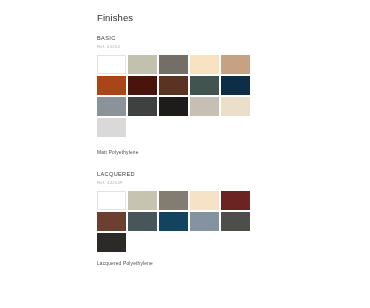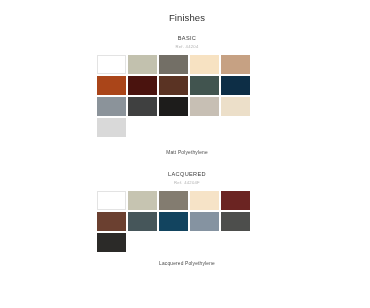--- a/index.html
+++ b/index.html
@@ -15,21 +15,20 @@
     font-family: "Liberation Sans", sans-serif;
     color: #3a3a3a;
     -webkit-font-smoothing: antialiased;
   }
   .page {
     position: relative;
     width: 370px;
     height: 216px;
     background: #ffffff;
     box-sizing: border-box;
-    text-align: center;
   }
   .content {
     position: absolute;
     left: 97px;
     top: 13px;
     width: 180px;
   }
   .page-title {
     font-size: 9.5px;
     font-weight: 400;

